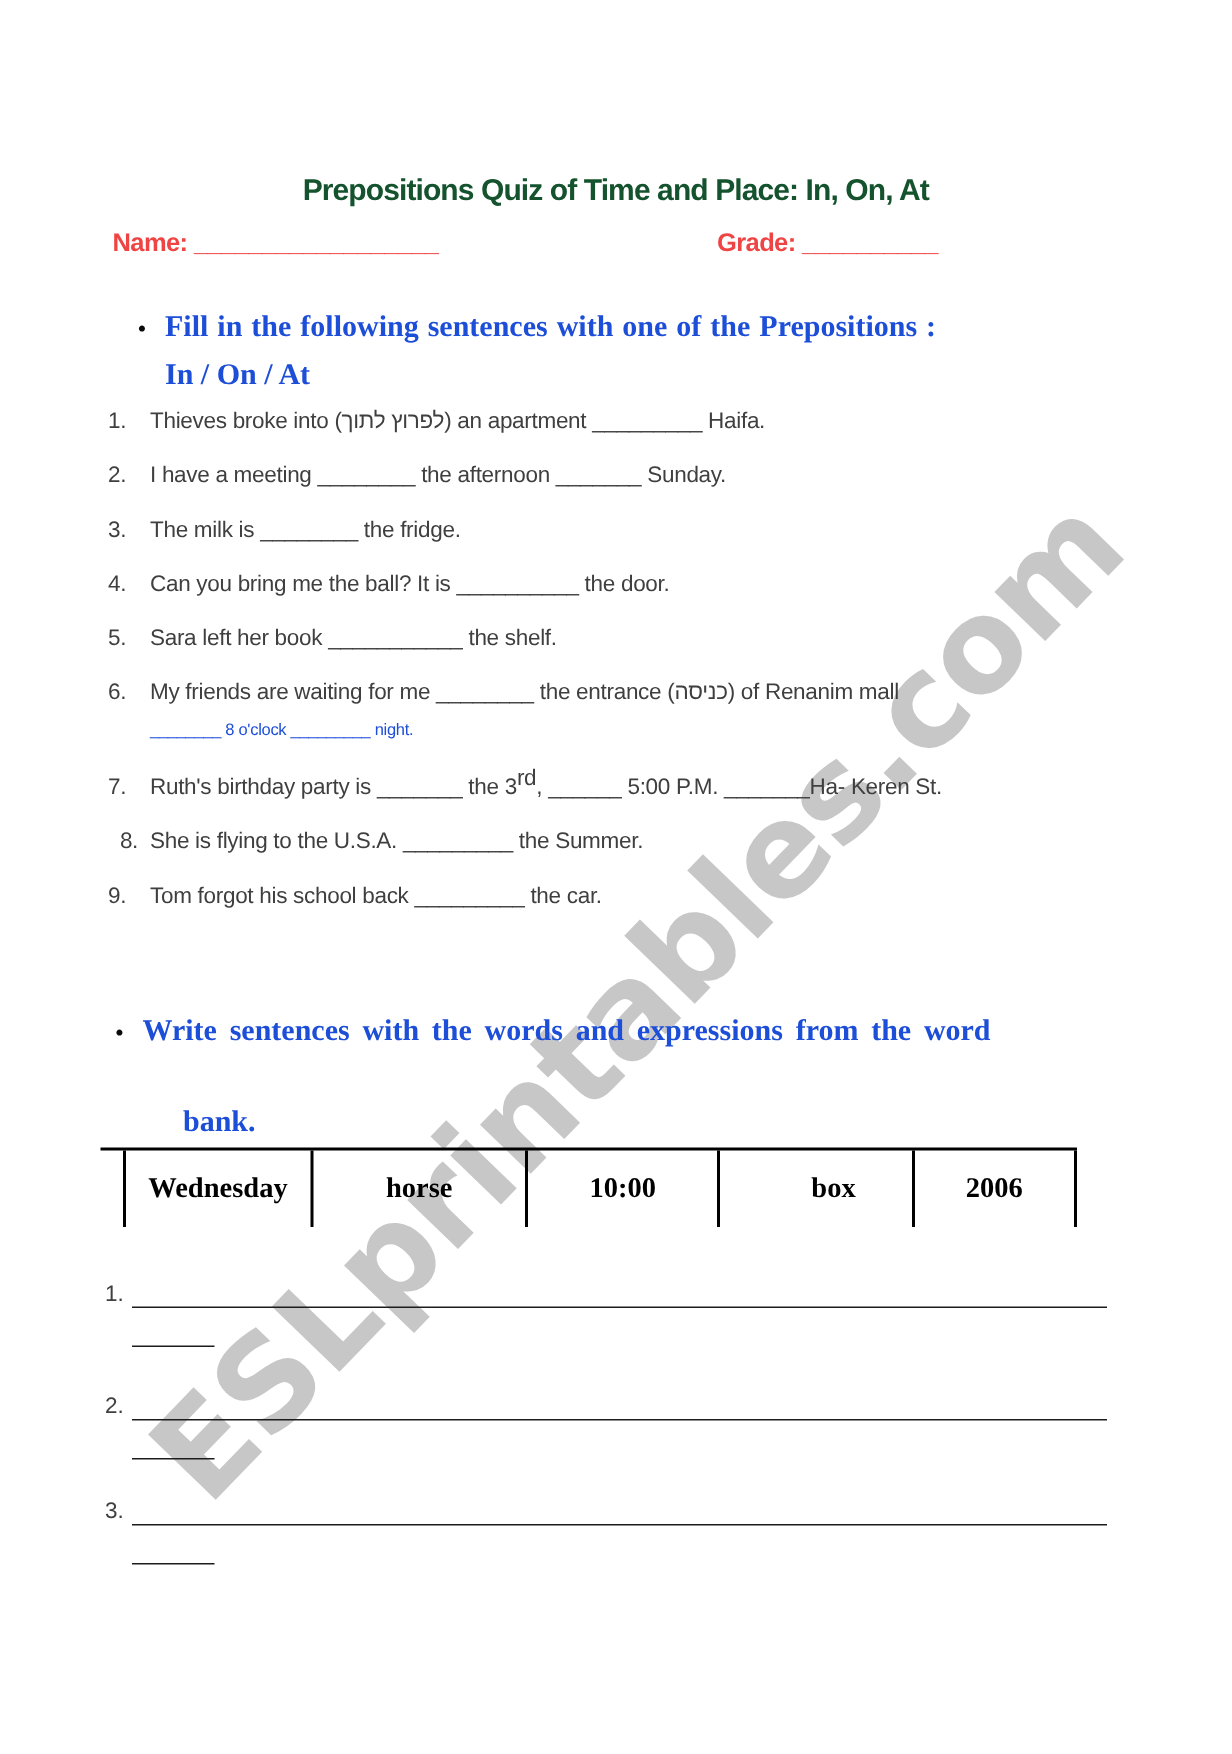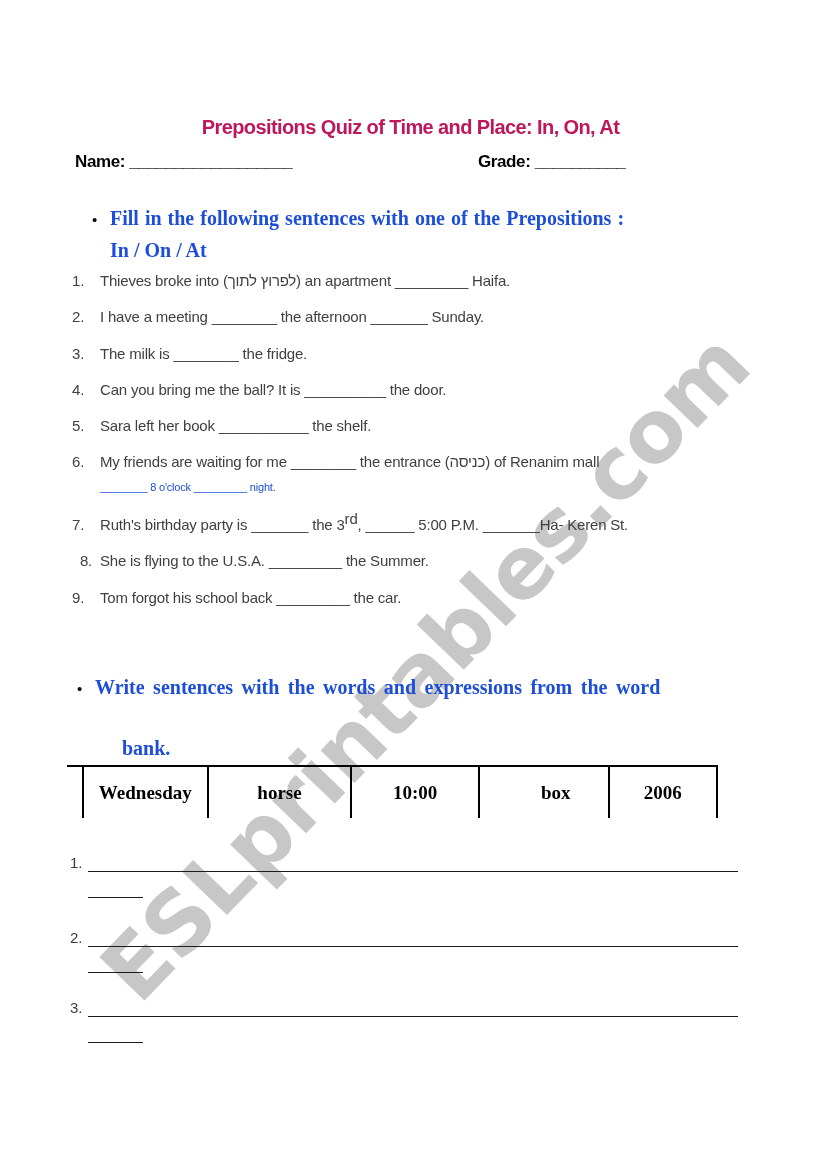--- a/index.html
+++ b/index.html
@@ -8,22 +8,22 @@
   .abs{position:absolute;}
 
   
   .watermark{position:absolute;left:-45px;top:597px;width:940px;height:140px;
              line-height:140px;text-align:center;font-family:"DejaVu Sans",sans-serif;
              font-weight:bold;font-size:86px;letter-spacing:-1px;color:#c7c7c7;
              transform:rotate(-46deg);white-space:nowrap;user-select:none;}
 
   
   .doc-title{left:0;top:116px;width:821px;text-align:center;
-             font-weight:bold;font-size:20px;letter-spacing:-0.6px;color:#be185d;}
-  .name-row{top:152px;font-weight:bold;font-size:17px;letter-spacing:-0.4px;color:#000000;white-space:nowrap;}
+             font-weight:bold;font-size:20px;letter-spacing:-0.6px;color:#14532d;}
+  .name-row{top:152px;font-weight:bold;font-size:17px;letter-spacing:-0.4px;color:#ef4444;white-space:nowrap;}
 
   
   .h-serif{font-family:"Liberation Serif",serif;font-weight:bold;font-size:20px;color:#1d4ed8;white-space:nowrap;}
   .bullet-dot{font-size:15px;color:#0a0a0a;}
 
   
   .qitem{position:absolute;left:72px;font-size:15px;letter-spacing:-0.2px;
          color:#3f3f3f;white-space:nowrap;}
   .qnum{display:inline-block;width:28px;}
   .qcont{position:absolute;left:100px;font-size:11px;letter-spacing:-0.2px;color:#1d4ed8;white-space:nowrap;}

